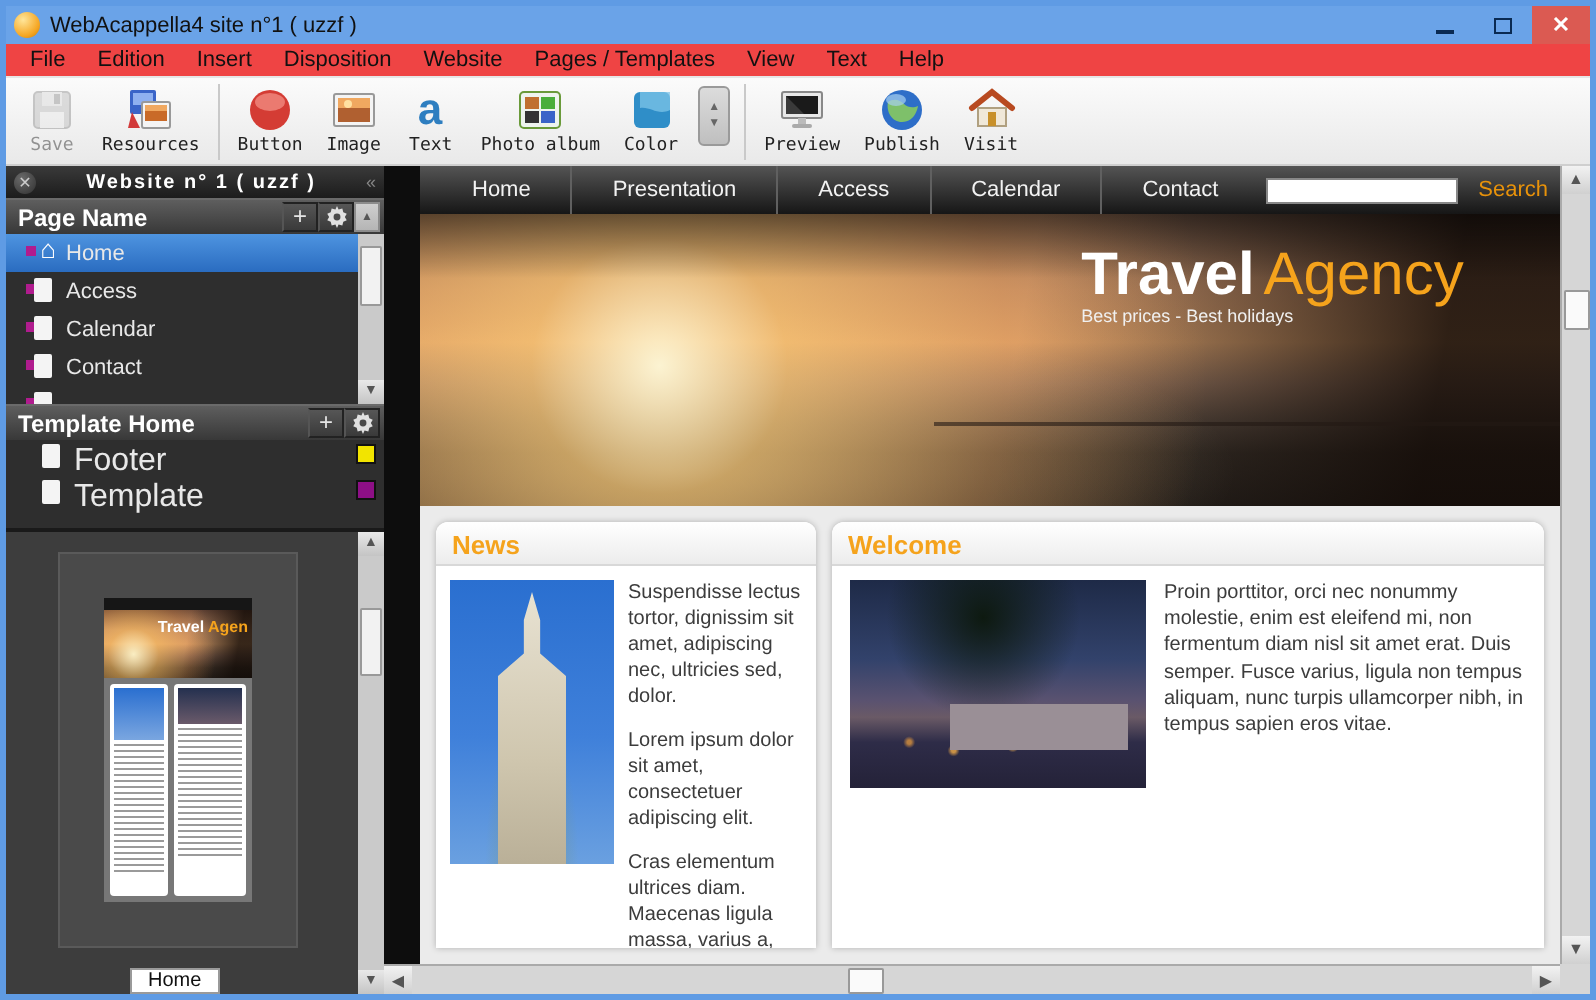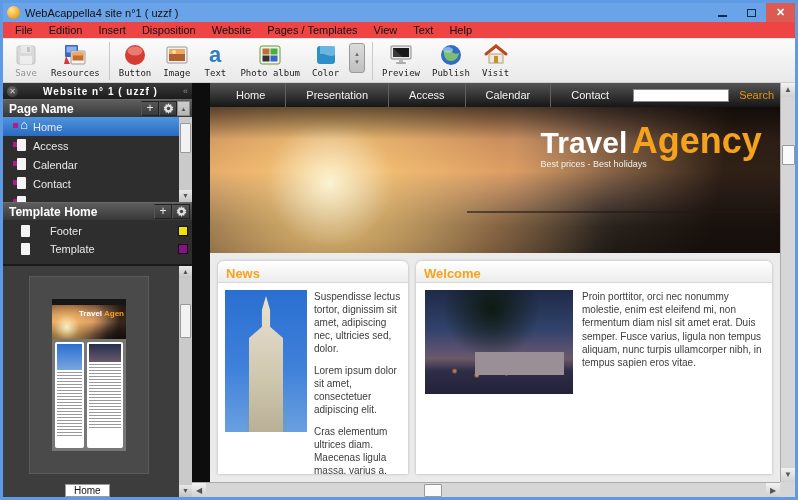--- a/index.html
+++ b/index.html
@@ -51,21 +51,21 @@
   .pg-ic { position:relative; width:13px; height:13px; flex:0 0 auto; }
   .pg-ic .sq { position:absolute; left:0; top:3px; width:5px; height:5px; background:#b01c8e; }
   .pg-ic .pg { position:absolute; right:0; top:0; width:9px; height:12px; background:#f4f4f4; border-radius:1px; }
   .pg-ic .home { position:absolute; right:-2px; top:-2px; color:#fff; font-size:13px; line-height:13px; }
   .vscroll { width:13px; background:#bdbdbd; display:flex; flex-direction:column; align-items:center; flex:0 0 auto; }
   .vscroll .arr { width:13px; height:12px; background:linear-gradient(#e8e8e8,#c4c4c4); color:#555; font-size:7px; text-align:center; line-height:12px; }
   .vscroll .track { flex:1; width:13px; background:#cacaca; position:relative; }
   .vscroll .thumb { position:absolute; left:1px; width:11px; background:#f2f2f2; border:1px solid #999; border-radius:1px; }
 
   .tpl-list { background:#2e2e2e; flex:0 0 auto; height:44px; padding-top:2px; }
-  .tpl-row { height:18px; display:flex; align-items:center; padding:0 4px 0 18px; color:#e8e8e8; font-size:11px; gap:20px; }
+  .tpl-row { height:18px; display:flex; align-items:flex-start; padding:0 4px 0 18px; color:#e8e8e8; font-size:16px; gap:7px; }
   .tpl-row .pg { width:9px; height:12px; background:#f4f4f4; border-radius:1px; }
   .tpl-row .lbl { flex:1; }
   .swatch { width:10px; height:10px; border:1px solid #111; }
   .swatch-footer { background:#f2e400; }
   .swatch-template { background:#8d0f86; }
 
   .thumbs-wrap { flex:1; display:flex; min-height:0; border-top:2px solid #1a1a1a; }
   .thumbs { flex:1; background:#3d3d3d; overflow:hidden; padding:10px 0 0 26px; }
   .thumb-card { width:120px; background:#4a4a4a; border:1px solid #5a5a5a; padding:22px; margin-bottom:6px; }
   .thumb-page { background:#777; }
@@ -101,21 +101,21 @@
   .banner { height:146px; position:relative; overflow:hidden;
       background:
         linear-gradient(180deg, rgba(0,0,0,.5), rgba(0,0,0,0) 22%),
         radial-gradient(circle at 21% 52%, rgba(255,248,215,.95), rgba(255,200,110,.6) 14%, rgba(235,150,70,.3) 38%, transparent 60%),
         radial-gradient(ellipse at 22% 88%, rgba(255,230,180,.35), transparent 45%),
         linear-gradient(100deg, rgba(0,0,0,0) 52%, rgba(18,10,6,.85) 88%),
         linear-gradient(180deg, #8a6a58 0%, #c2906a 26%, #d9a270 44%, #9a7a64 58%, #5c4f45 72%, #3c352e 82%, #2b2723 100%); }
   .banner .bridge { position:absolute; left:45%; right:0; top:71%; height:2px; background:rgba(35,25,20,.6); }
   .banner-title { position:absolute; left:58%; top:16px; line-height:1; }
   .banner-title .w { font-size:30px; font-weight:bold; color:#fff; }
-  .banner-title .o { font-size:36px; font-weight:bold; color:#f5a31c; }
+  .banner-title .o { font-size:30px; font-weight:normal; color:#f5a31c; }
   .banner-title .tag { font-size:9px; color:#f0f0f0; margin-top:1px; }
 
   .content { height:229px; background:#ebebeb; padding:8px; display:flex; gap:8px; overflow:hidden; }
   .panel { background:#fff; border-radius:6px 6px 0 0; box-shadow:0 0 3px rgba(0,0,0,.25); overflow:hidden; }
   .panel-head { height:22px; background:linear-gradient(#ffffff,#ececec); border-bottom:1px solid #d8d8d8; padding:3px 8px 0 8px; }
   .panel-head .hd { color:#f5a31c; font-weight:bold; font-size:13px; }
   .panel-head .hd::first-letter { font-size:16px; }
   .news-panel { width:190px; flex:0 0 auto; }
   .news-body { padding:7px; font-size:10px; color:#3c3c3c; line-height:1.3; }
   .news-top { display:flex; gap:7px; }

